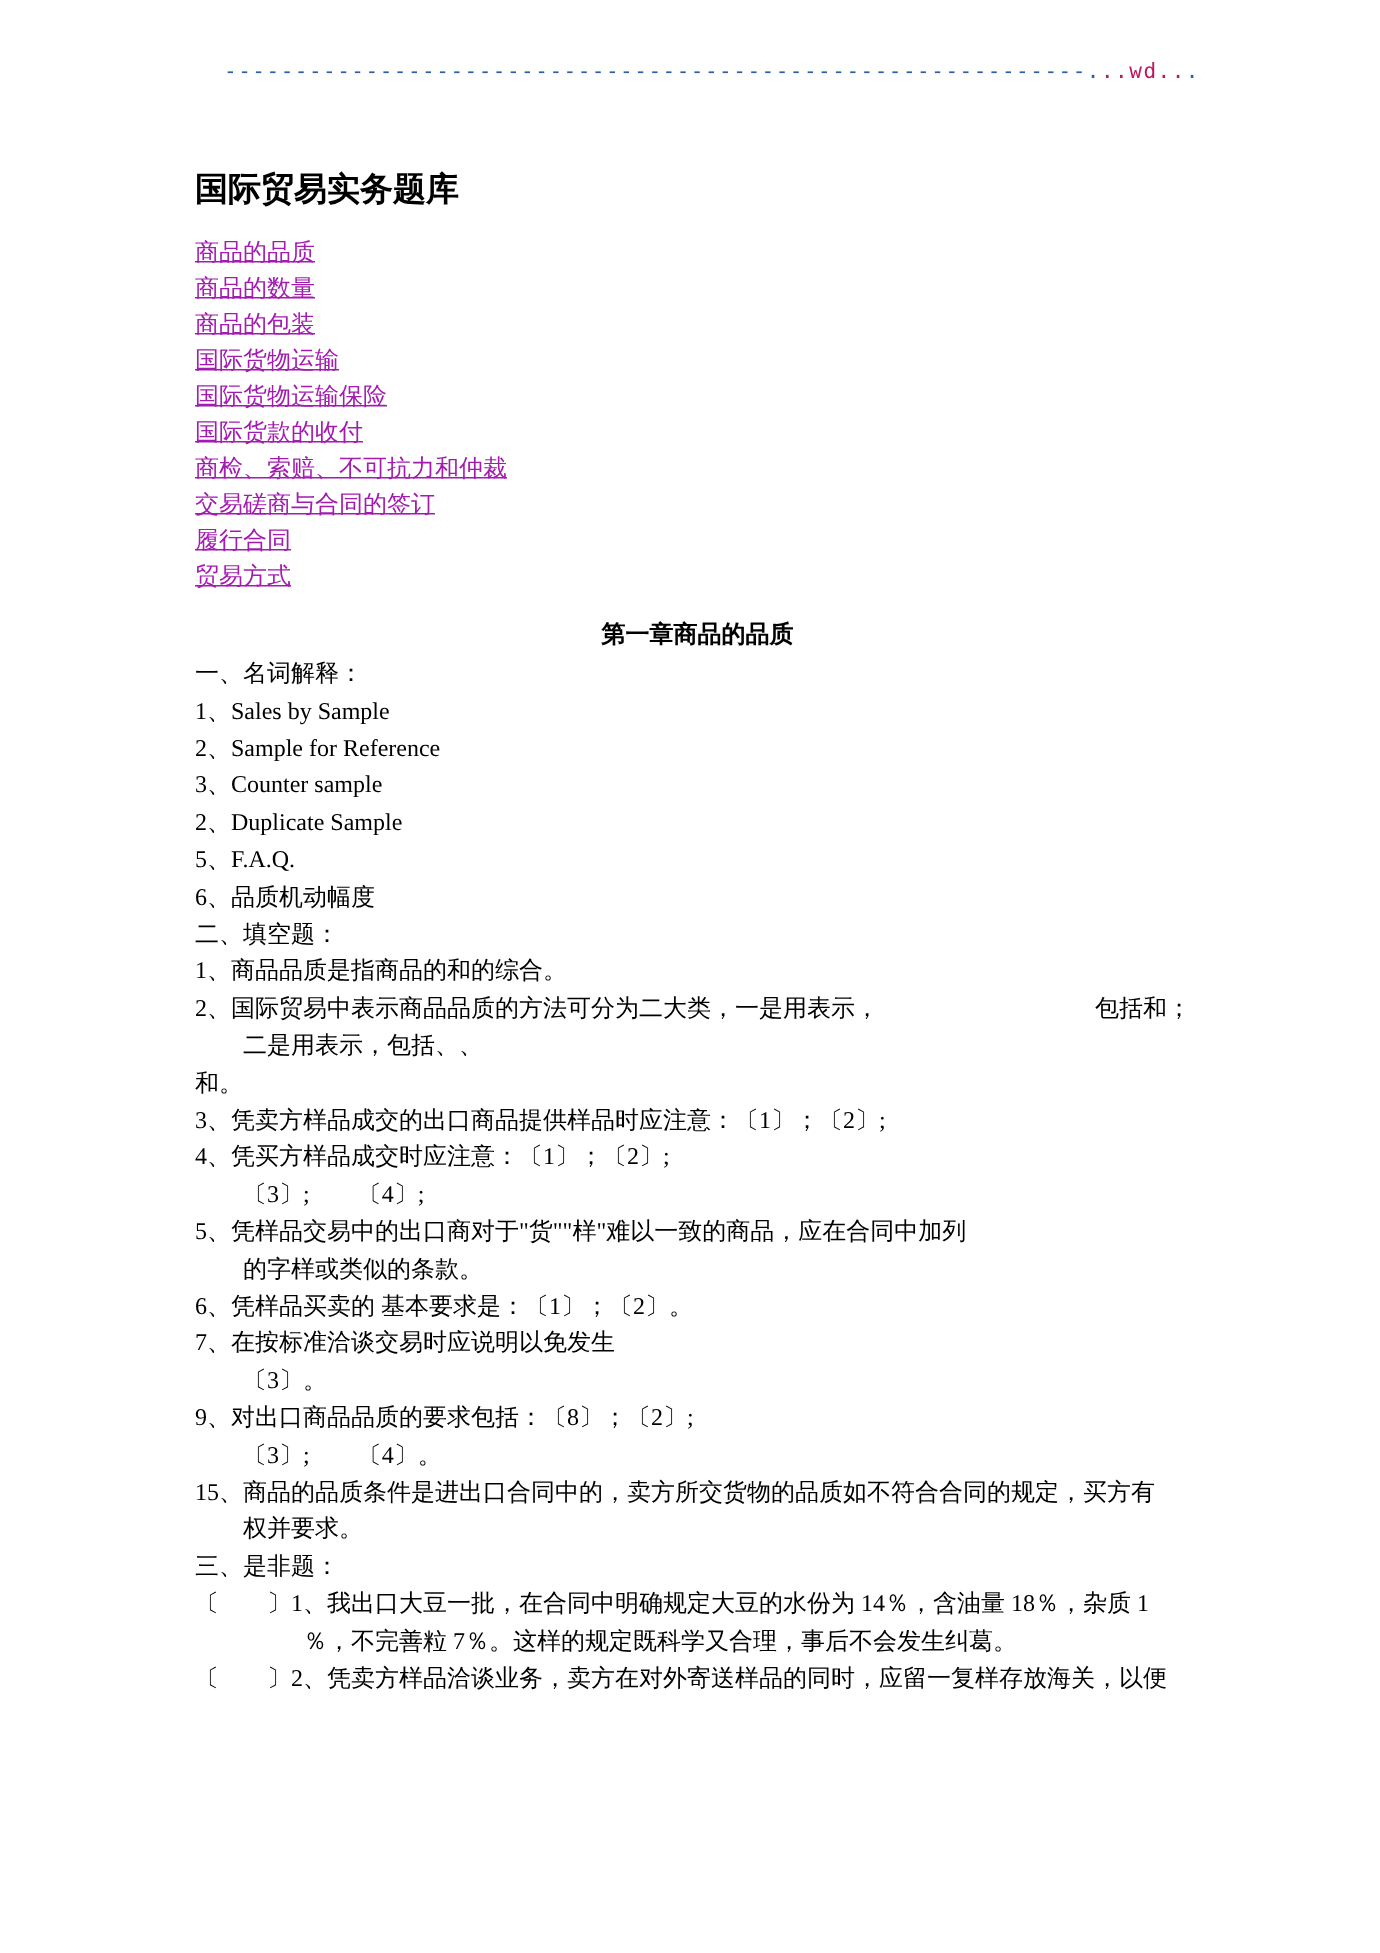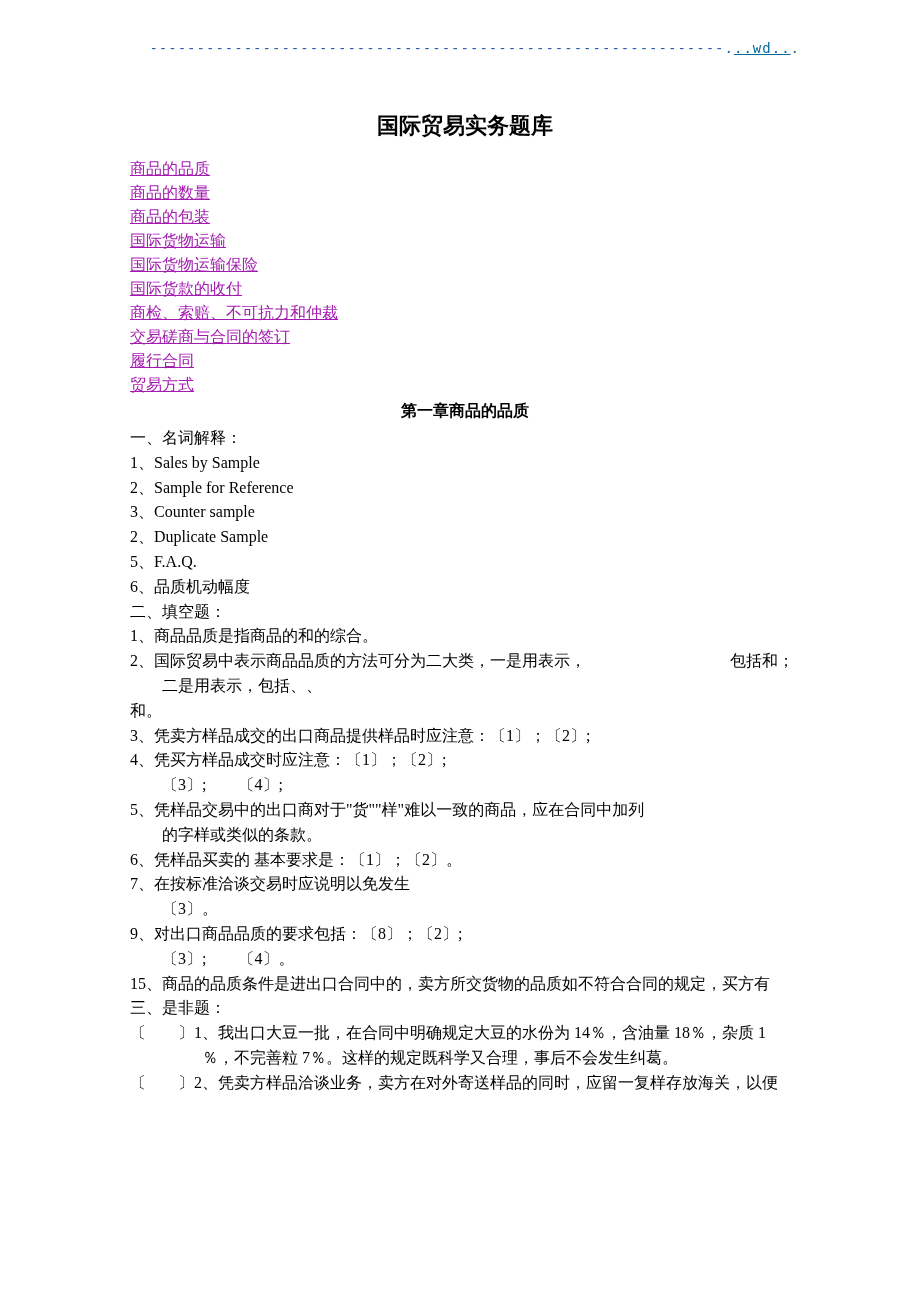--- a/index.html
+++ b/index.html
@@ -22,43 +22,42 @@
     font-size: 14px;
     text-align: right;
     margin-bottom: 55px;
     white-space: nowrap;
     overflow: hidden;
   }
   .header-line .dashes {
     color: #2960a8;
   }
   .header-line .wd {
-    color: #0369a1;
-    text-decoration: underline;
+    color: #be185d;
   }
   .title {
-    text-align: center;
+    text-align: left;
     font-size: 22px;
     font-weight: bold;
     margin-bottom: 16px;
     font-family: "SimHei", "黑体", sans-serif;
   }
   .toc a {
     color: #a21caf;
     text-decoration: underline;
     display: inline-block;
     line-height: 1.5;
   }
   .toc div {
     line-height: 1.5;
   }
   .chapter {
     text-align: center;
     font-weight: bold;
-    margin-top: 4px;
+    margin-top: 16px;
     margin-bottom: 4px;
     font-family: "SimHei", "黑体", sans-serif;
   }
   .body-text {
     line-height: 1.55;
   }
   .body-text div {
     margin: 0;
   }
   .indent {
@@ -116,20 +115,21 @@
     <div>4、凭买方样品成交时应注意：〔1〕；〔2〕;</div>
     <div class="indent">〔3〕;　　〔4〕;</div>
     <div>5、凭样品交易中的出口商对于"货""样"难以一致的商品，应在合同中加列</div>
     <div class="indent">的字样或类似的条款。</div>
     <div>6、凭样品买卖的  基本要求是：〔1〕；〔2〕。</div>
     <div>7、在按标准洽谈交易时应说明以免发生</div>
     <div class="indent">〔3〕。</div>
     <div>9、对出口商品品质的要求包括：〔8〕；〔2〕;</div>
     <div class="indent">〔3〕;　　〔4〕。</div>
     <div>15、商品的品质条件是进出口合同中的，卖方所交货物的品质如不符合合同的规定，买方有</div>
+    <div class="indent">权并要求。</div>
 
     <div>三、是非题：</div>
     <div>〔　　〕1、我出口大豆一批，在合同中明确规定大豆的水份为 14％，含油量 18％，杂质 1</div>
     <div class="indent" style="padding-left:4.5em">％，不完善粒 7％。这样的规定既科学又合理，事后不会发生纠葛。</div>
     <div>〔　　〕2、凭卖方样品洽谈业务，卖方在对外寄送样品的同时，应留一复样存放海关，以便</div>
 
   </div>
 
 </div>
 

